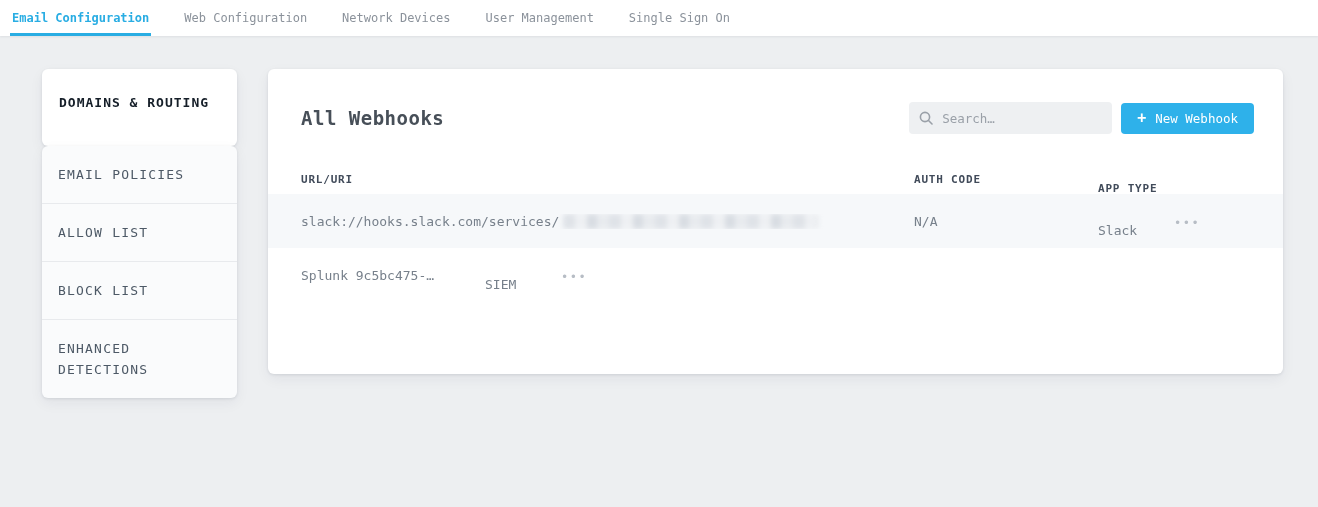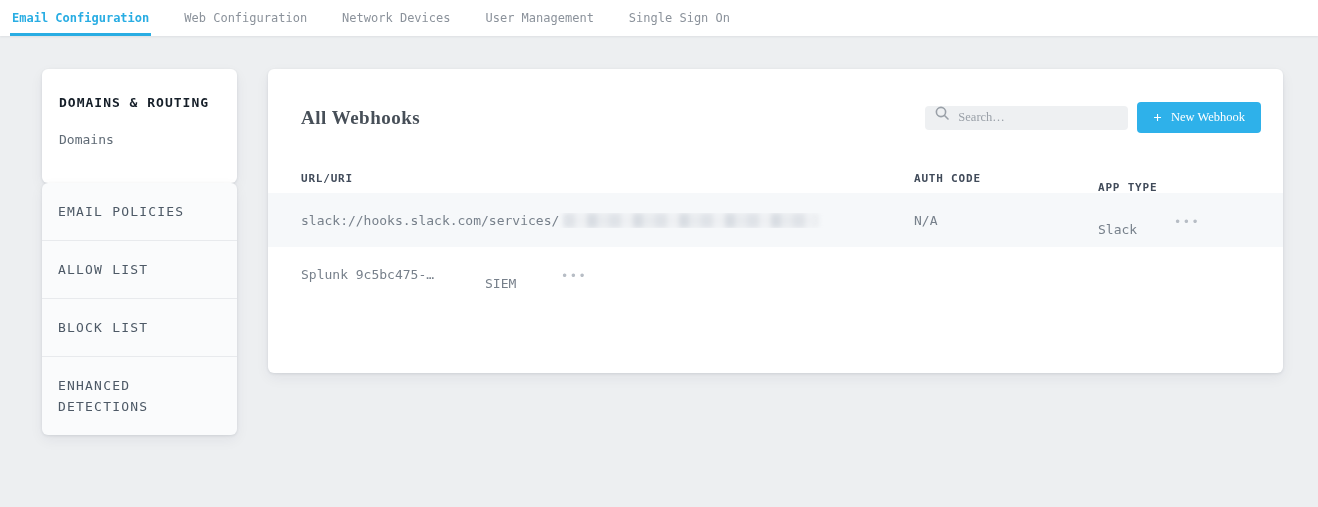--- a/index.html
+++ b/index.html
@@ -101,36 +101,36 @@
 
   
   .main-card {
     flex: 1;
     margin-left: 31px;
     padding-bottom: 72px;
   }
   .main-header {
     display: flex;
     align-items: center;
-    padding: 33px 22px 30px 33px;
-    font-family: Liberation Serif, serif;
+    padding: 33px 29px 30px 33px;
   }
   .main-title {
     font-size: 19px;
     font-weight: bold;
     color: #474f58;
     letter-spacing: 0.5px;
     flex: 1;
   }
   .search-box {
     width: 203px;
-    height: 24px;
+    height: 32px;
     background: #eef0f2;
     border-radius: 4px;
     display: flex;
+    align-items: center;
     padding: 0 10px;
     margin-right: 9px;
   }
   .search-box svg { flex: 0 0 14px; margin-right: 9px; }
   .search-box input {
     border: none;
     background: transparent;
     outline: none;
     font-family: inherit;
     font-size: 12.5px;
@@ -219,21 +219,20 @@
   <div class="tab">User Management</div>
   <div class="tab">Single Sign On</div>
 </nav>
 
 <div class="layout">
 
   <aside class="sidebar">
 
     <div class="card routing-card">
       <div class="routing-title">DOMAINS &amp; ROUTING</div>
-      <div class="routing-item">Domains</div>
     </div>
 
     <div class="card sections-card">
       <div class="section-item">EMAIL POLICIES</div>
       <div class="section-item">ALLOW LIST</div>
       <div class="section-item">BLOCK LIST</div>
       <div class="section-item">ENHANCED DETECTIONS</div>
     </div>
 
   </aside>

